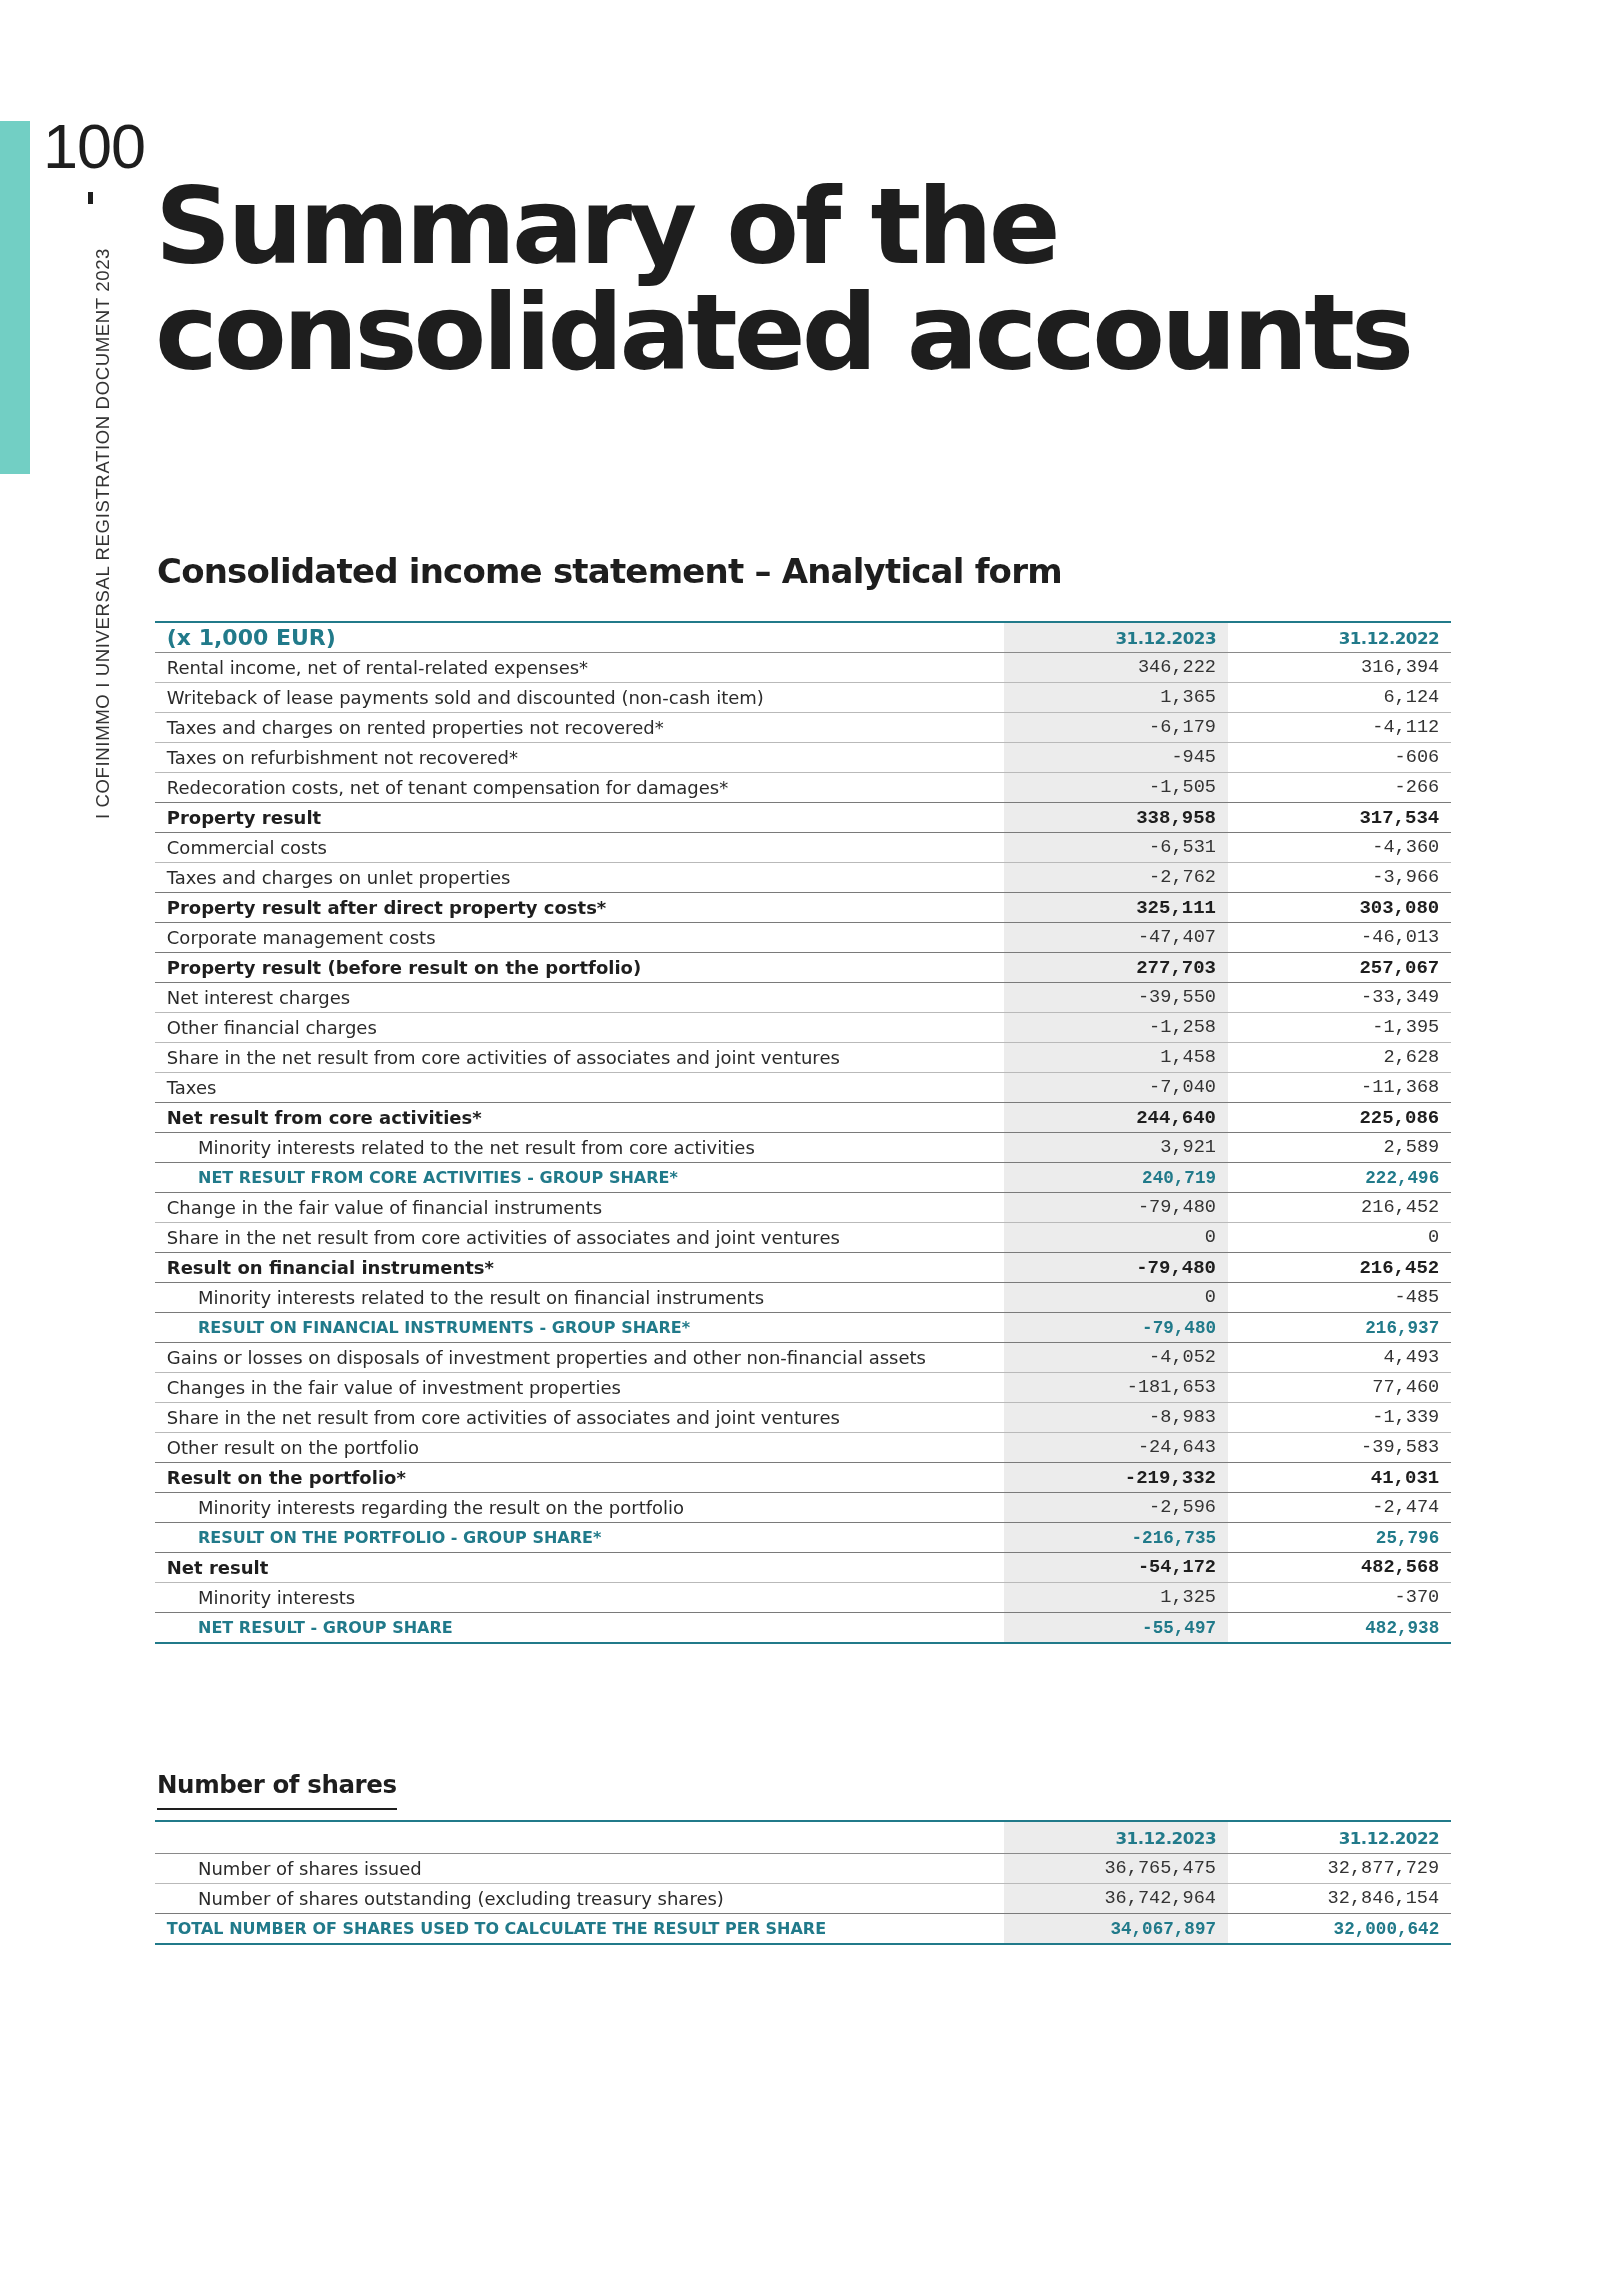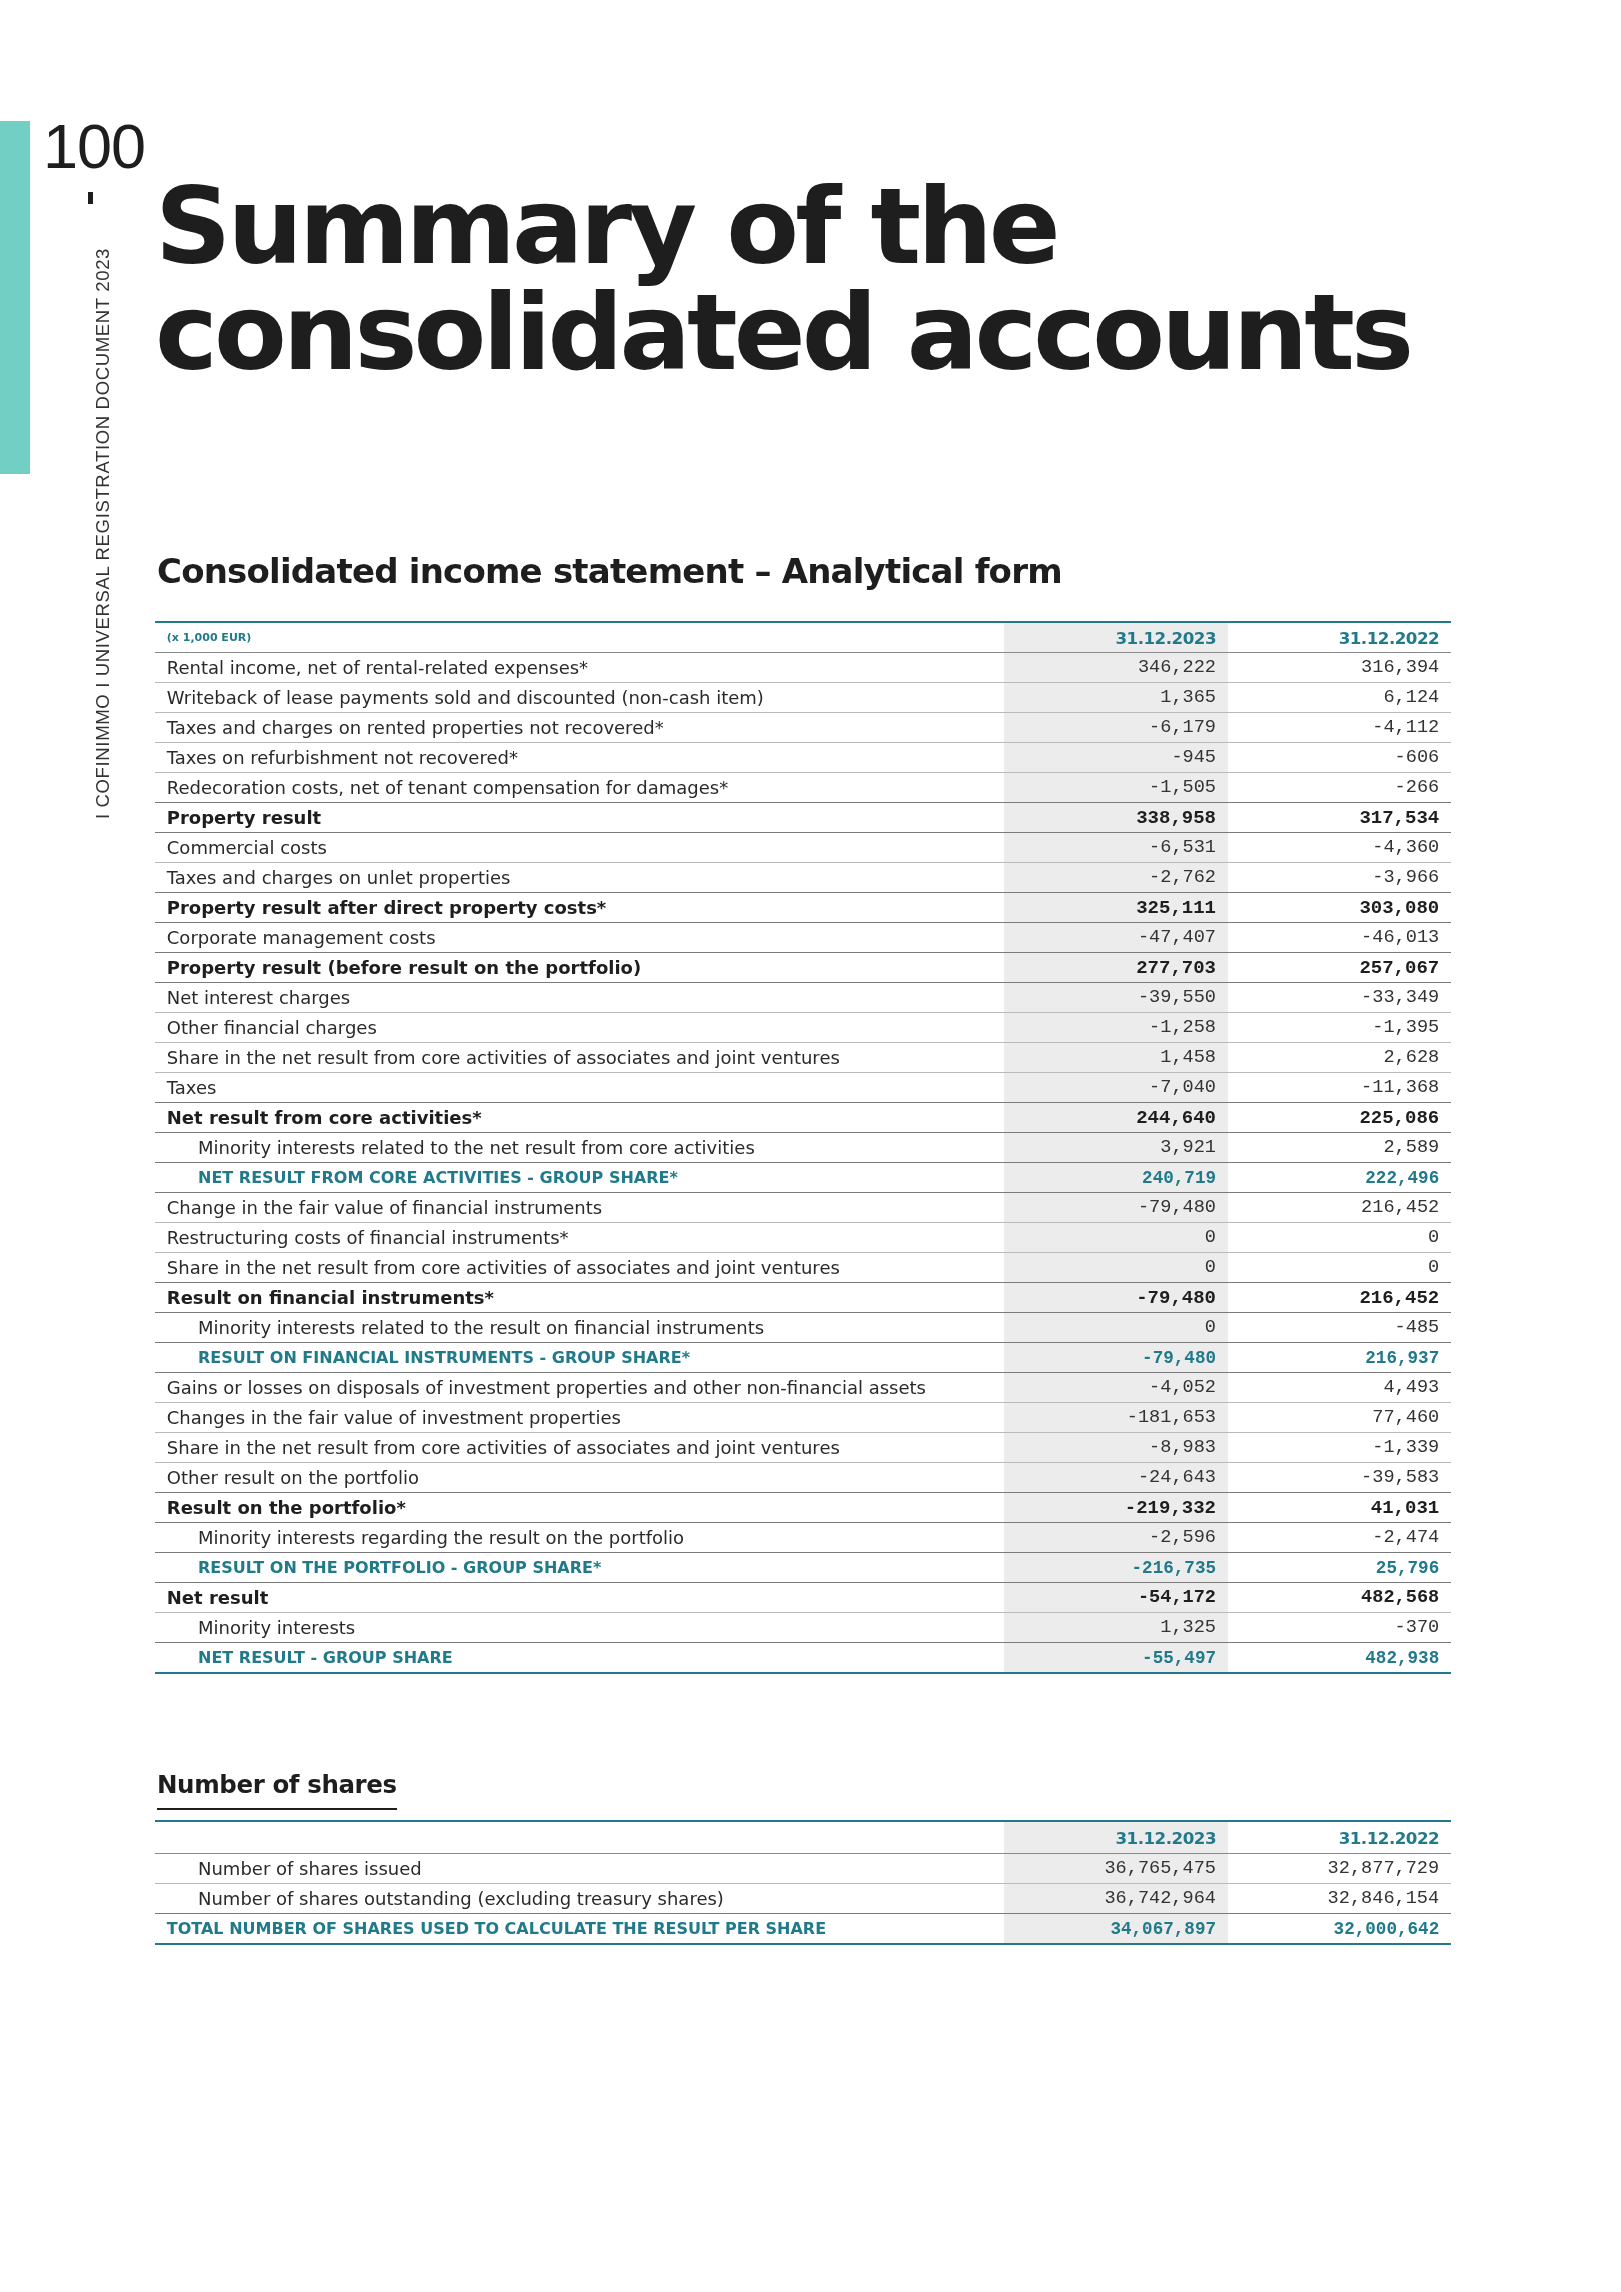--- a/index.html
+++ b/index.html
@@ -21,21 +21,21 @@
   table.fin { position: absolute; left: 155px; width: 1296px; border-collapse: collapse; table-layout: fixed; }
   table.fin col.c-label { width: 848px; }
   table.fin col.c-a { width: 224px; }
   table.fin col.c-b { width: 223px; }
   table.fin td { height: 29px; padding: 0; border-bottom: 1.5px solid #b9b9b9; font-size: 18px; white-space: nowrap; }
   table.fin td.label { padding-left: 11.8px; font-family: "DejaVu Sans", sans-serif; color: #2a2a2a; }
   table.fin td.num { text-align: right; padding-right: 11.8px; font-family: "Liberation Mono", monospace;
                      font-size: 18.6px; color: #333; }
   table.fin td.a { background: #ececec; }
   table.fin tr.head td { border-top: 2.9px solid #217a8a; border-bottom: 1.5px solid #8a8a8a; color: #217a8a;
-                         font-weight: 700; font-size: 11px; }
+                         font-weight: 700; font-size: 22px; }
   table.fin tr.head td.num { font-family: "DejaVu Sans", sans-serif; font-size: 16.7px; letter-spacing: -0.5px; }
   table.fin tr.bold td { font-weight: 700; color: #1e1e1e; border-bottom-color: #7a7a7a; }
   table.fin tr.bold td.num { font-size: 19px; }
   table.fin tr.semi td { color: #1e1e1e; font-weight: 600; }
   table.fin tr.accent td { color: #217a8a; font-weight: 700; font-size: 16px; border-bottom-color: #7a7a7a; }
   table.fin tr.accent td.num { font-size: 17.6px; }
   table.fin tr.indent td.label { padding-left: 43px; }
   table.fin tr.pre-bold td { border-bottom-color: #7a7a7a; }
   table.fin tr.last td { border-bottom: 2.9px solid #217a8a; }
   #income-table { top: 621px; }
@@ -160,25 +160,20 @@
       <tr class="accent indent">
         <td class="label">NET RESULT FROM CORE ACTIVITIES - GROUP SHARE*</td>
         <td class="num a">240,719</td>
         <td class="num b">222,496</td>
       </tr>
       <tr class="">
         <td class="label">Change in the fair value of financial instruments</td>
         <td class="num a">-79,480</td>
         <td class="num b">216,452</td>
       </tr>
-      <tr class="">
-        <td class="label">Restructuring costs of financial instruments*</td>
-        <td class="num a">0</td>
-        <td class="num b">0</td>
-      </tr>
       <tr class="pre-bold">
         <td class="label">Share in the net result from core activities of associates and joint ventures</td>
         <td class="num a">0</td>
         <td class="num b">0</td>
       </tr>
       <tr class="bold">
         <td class="label">Result on financial instruments*</td>
         <td class="num a">-79,480</td>
         <td class="num b">216,452</td>
       </tr>

